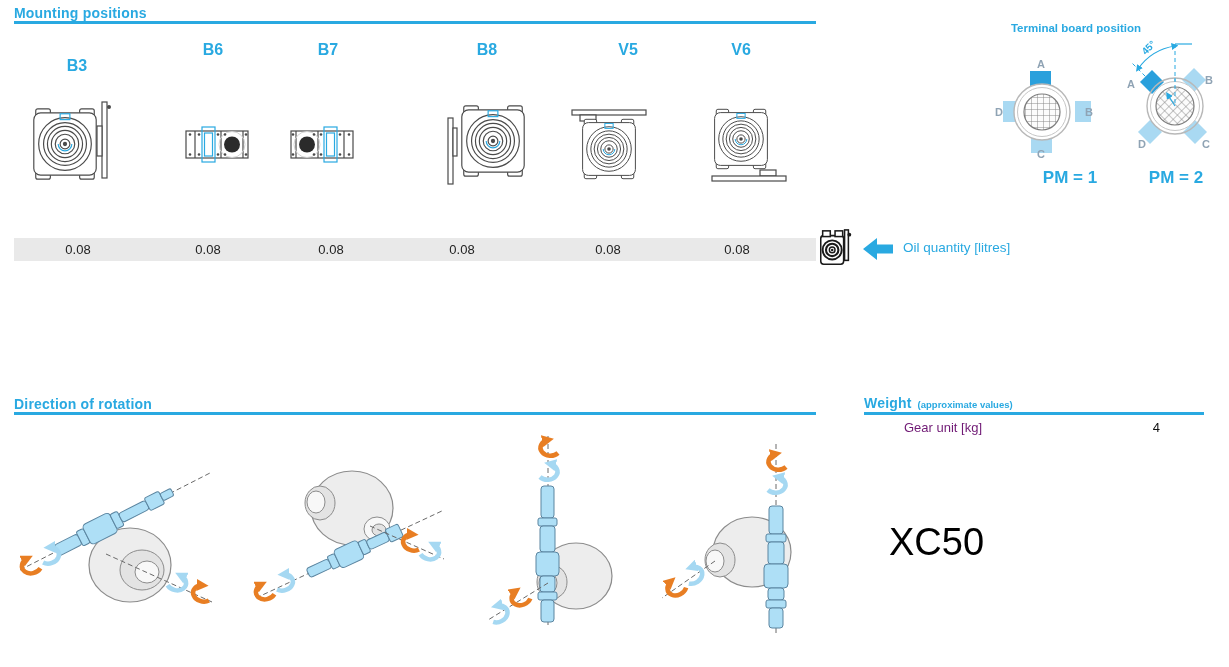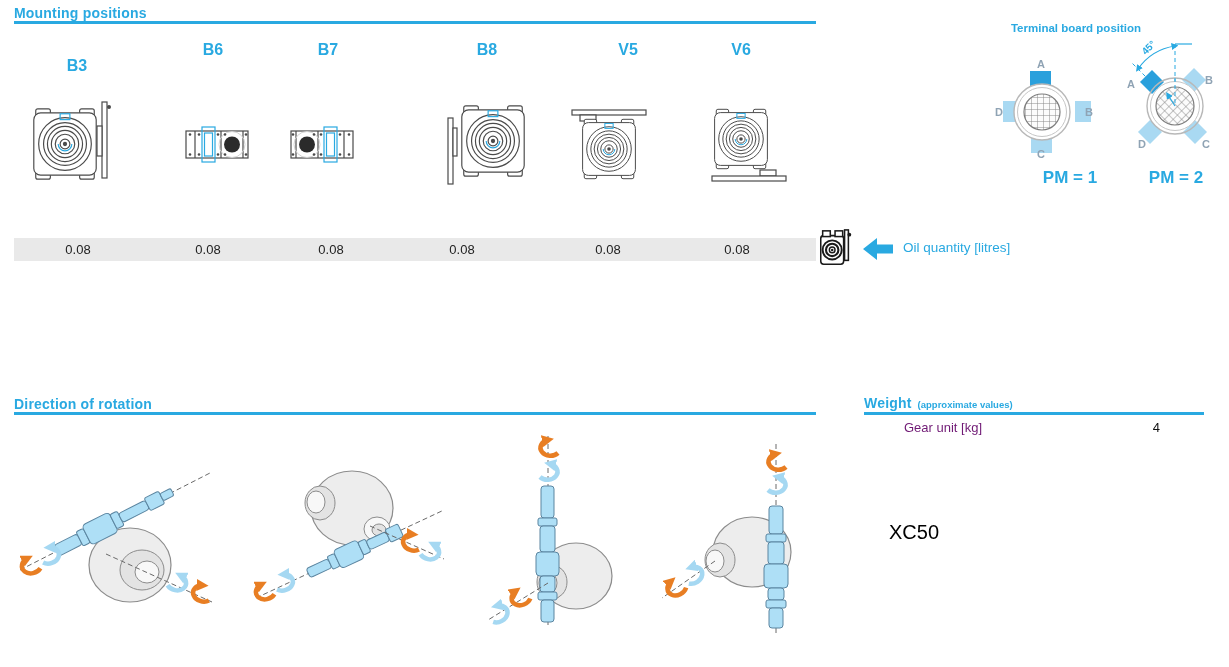--- a/index.html
+++ b/index.html
@@ -26,21 +26,21 @@
                 color:#29a9e1; font-weight:bold; font-size:11.5px; }
   .pm-label { position:absolute; top:168px; width:100px; text-align:center;
               color:#29a9e1; font-weight:bold; font-size:17px; }
 
   .weight-title-wrap { position:absolute; left:864px; top:394px; width:340px; }
   .weight-sub { color:#29a9e1; font-size:9.5px; font-weight:bold; margin-left:6px; }
   .weight-rule { position:absolute; left:864px; top:412px; width:340px; height:2.5px; background:#29a9e1; }
   .weight-row-label { position:absolute; left:864px; top:420px; font-size:13px; color:#701a75;margin-left:40px; }
   .weight-row-value { position:absolute; left:1080px; top:420px; width:80px; text-align:right; font-size:13px; color:#111; }
 
-  .brand-model   { position:absolute; left:889px; top:521px; font-size:20px; color:#000; }
+  .brand-model   { position:absolute; left:889px; top:521px; font-size:38px; color:#000; }
   .brand-company { position:absolute; left:889px; top:557px; font-size:31px; color:#000; }
 
   
   svg { overflow:visible; }
   svg text { font-family:"Liberation Sans", sans-serif; }
   .term-letter { font-weight:bold; font-size:11px; fill:#8fa3b4; text-anchor:middle; }
   .deg { font-weight:bold; font-size:10px; fill:#29a9e1; text-anchor:middle; }
   .ln   { stroke:#4a4a4a; fill:#fff; stroke-width:1.2; }
   .lnf  { stroke:#4a4a4a; fill:none; stroke-width:1.2; }
   .blue { stroke:#29a9e1; fill:none; stroke-width:1.2; }

